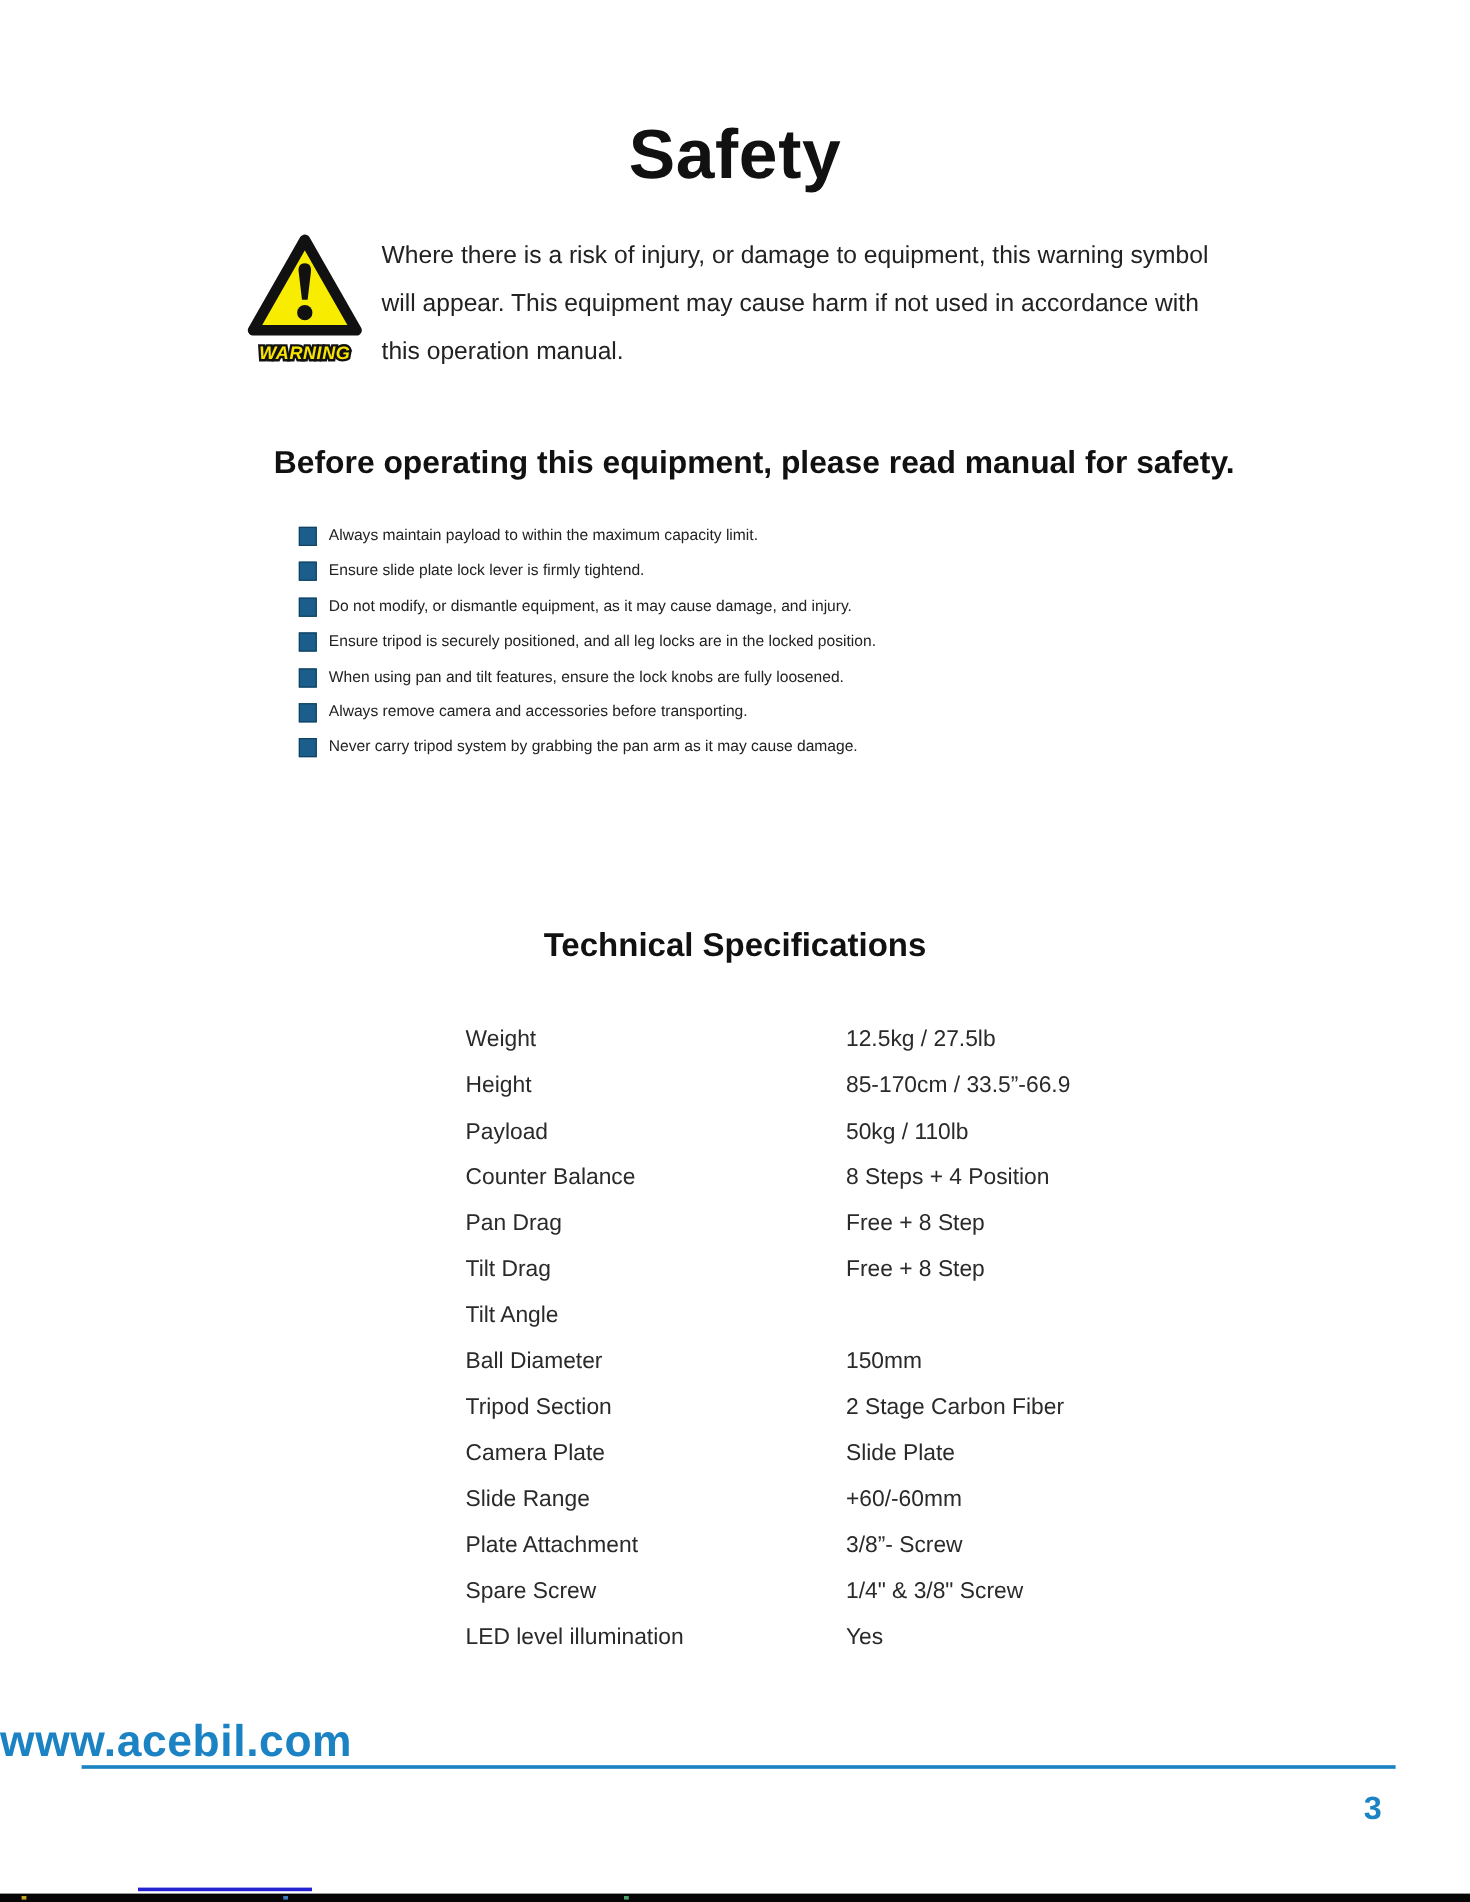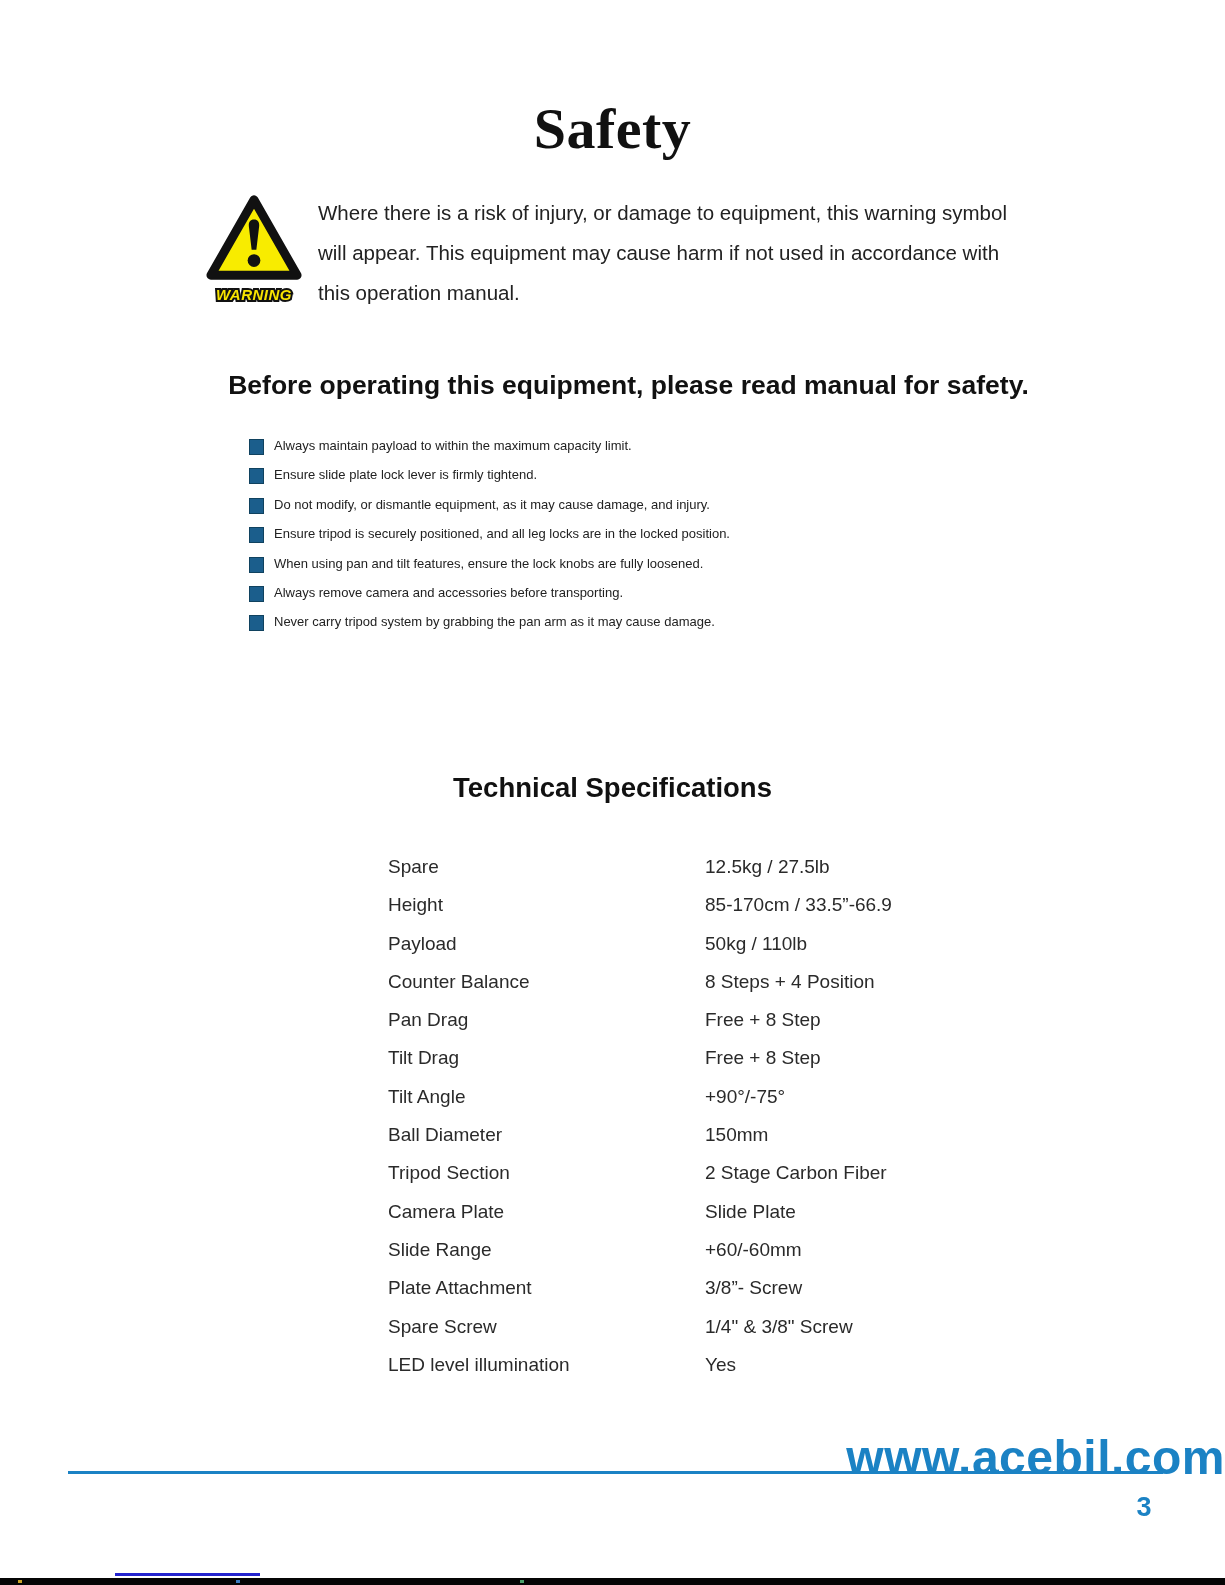--- a/index.html
+++ b/index.html
@@ -9,21 +9,20 @@
     margin:0 auto;
     background:#ffffff;
     font-family:"Liberation Sans", sans-serif;
     color:#1c1c1c;
     overflow:hidden;
   }
   .doc-title{
     position:absolute;top:95px;left:0;width:100%;
     text-align:center;font-size:58px;font-weight:700;color:#111;
     letter-spacing:0.5px;
-    font-family:Liberation Serif, serif;
   }
   
   .warn-block{position:absolute;left:204px;top:192px;width:100px;text-align:center;}
   .warn-block svg{display:block;margin:0 auto;}
   .warn-label{
     margin-top:2px;
     font-size:15px;font-weight:700;font-style:italic;
     color:#f8e400;
     -webkit-text-stroke:4px #111;
     paint-order:stroke fill;
@@ -43,21 +42,21 @@
   .spec-heading{
     position:absolute;top:772px;left:0;width:100%;
     text-align:center;font-size:27.5px;font-weight:700;color:#111;
   }
   .spec-table{position:absolute;left:388px;top:856px;width:560px;}
   .spec-row{display:flex;height:38.3px;font-size:19px;color:#2a2a2a;}
   .spec-label{width:317px;flex:0 0 317px;}
   .spec-value{flex:1;}
   .site-link{
     position:absolute;top:1430px;left:0;width:100%;
-    text-align:right;font-size:48px;font-weight:700;color:#1b82c4;
+    text-align:left;font-size:37px;font-weight:700;color:#1b82c4;
     text-decoration:none;letter-spacing:0.5px;
   }
   .footer-rule{
     position:absolute;top:1471px;left:68px;width:1095px;height:3px;
     background:#1b82c4;
   }
   .page-number{
     position:absolute;top:1492px;left:1130px;width:28px;
     text-align:center;font-size:27px;font-weight:700;color:#1b82c4;
   }
@@ -121,21 +120,21 @@
     <div class="bullet-item">
       <span class="bullet-sq"></span>
       <span>Never carry tripod system by grabbing the pan arm as it may cause damage.</span>
     </div>
   </div>
 
   <div class="spec-heading">Technical Specifications</div>
 
   <div class="spec-table">
     <div class="spec-row">
-      <span class="spec-label">Spare</span>
+      <span class="spec-label">Weight</span>
       <span class="spec-value">12.5kg / 27.5lb</span>
     </div>
     <div class="spec-row">
       <span class="spec-label">Height</span>
       <span class="spec-value">85-170cm / 33.5”-66.9</span>
     </div>
     <div class="spec-row">
       <span class="spec-label">Payload</span>
       <span class="spec-value">50kg / 110lb</span>
     </div>
@@ -146,21 +145,20 @@
     <div class="spec-row">
       <span class="spec-label">Pan Drag</span>
       <span class="spec-value">Free + 8 Step</span>
     </div>
     <div class="spec-row">
       <span class="spec-label">Tilt Drag</span>
       <span class="spec-value">Free + 8 Step</span>
     </div>
     <div class="spec-row">
       <span class="spec-label">Tilt Angle</span>
-      <span class="spec-value">+90°/-75°</span>
     </div>
     <div class="spec-row">
       <span class="spec-label">Ball Diameter</span>
       <span class="spec-value">150mm</span>
     </div>
     <div class="spec-row">
       <span class="spec-label">Tripod Section</span>
       <span class="spec-value">2 Stage Carbon Fiber</span>
     </div>
     <div class="spec-row">

